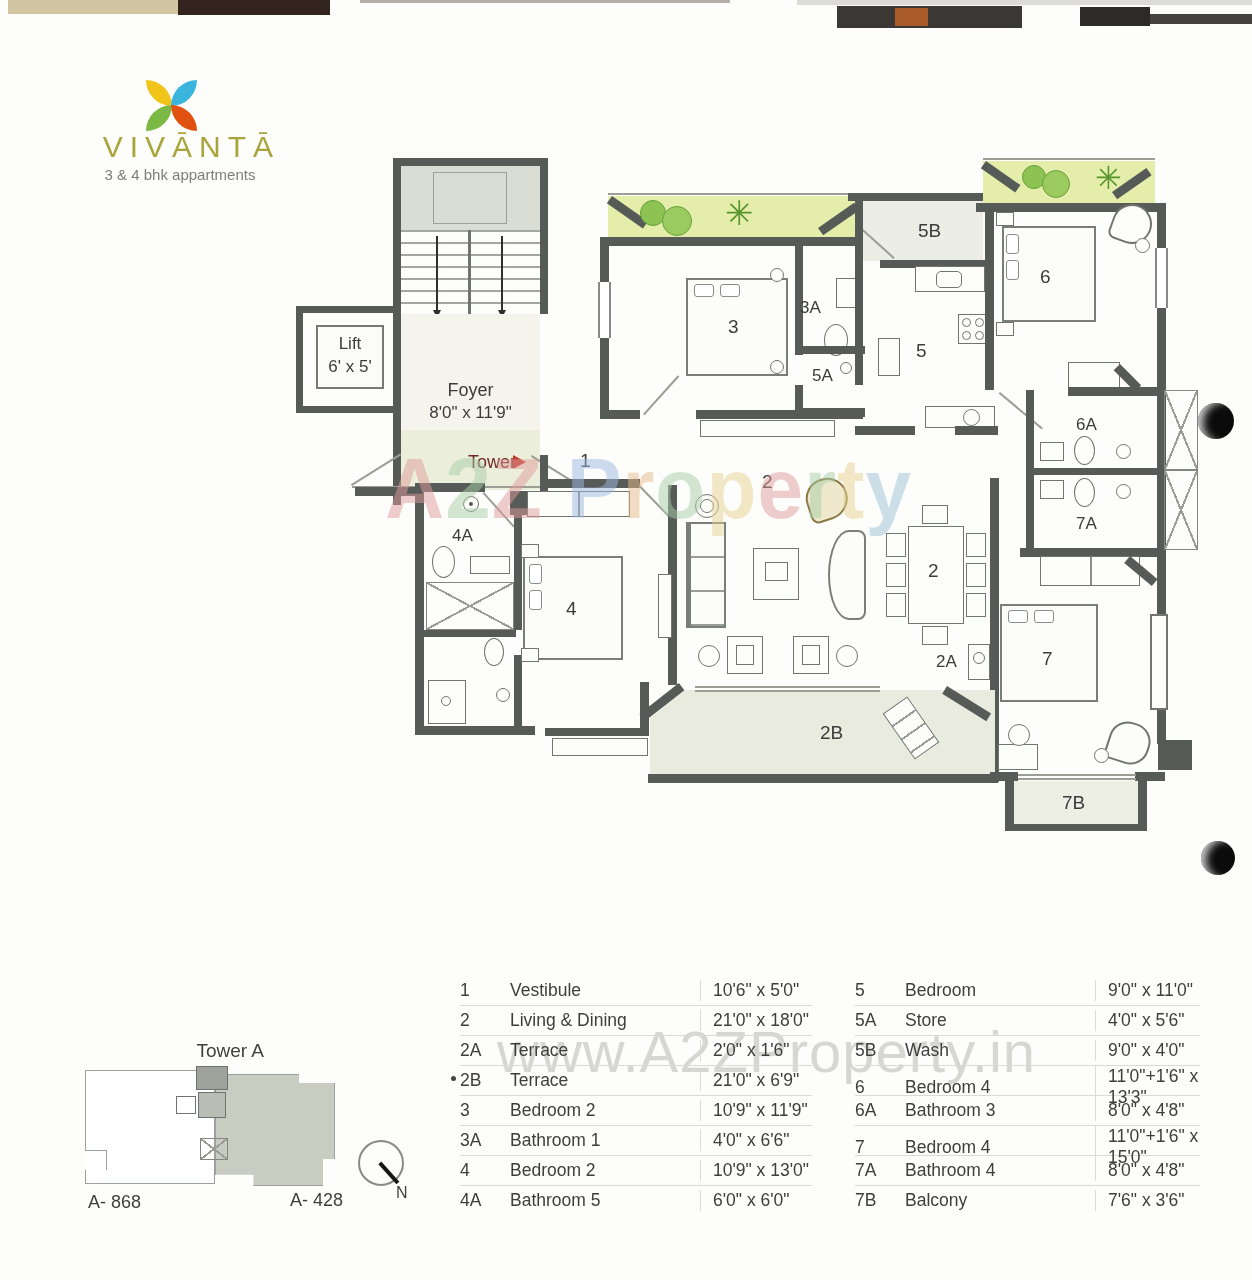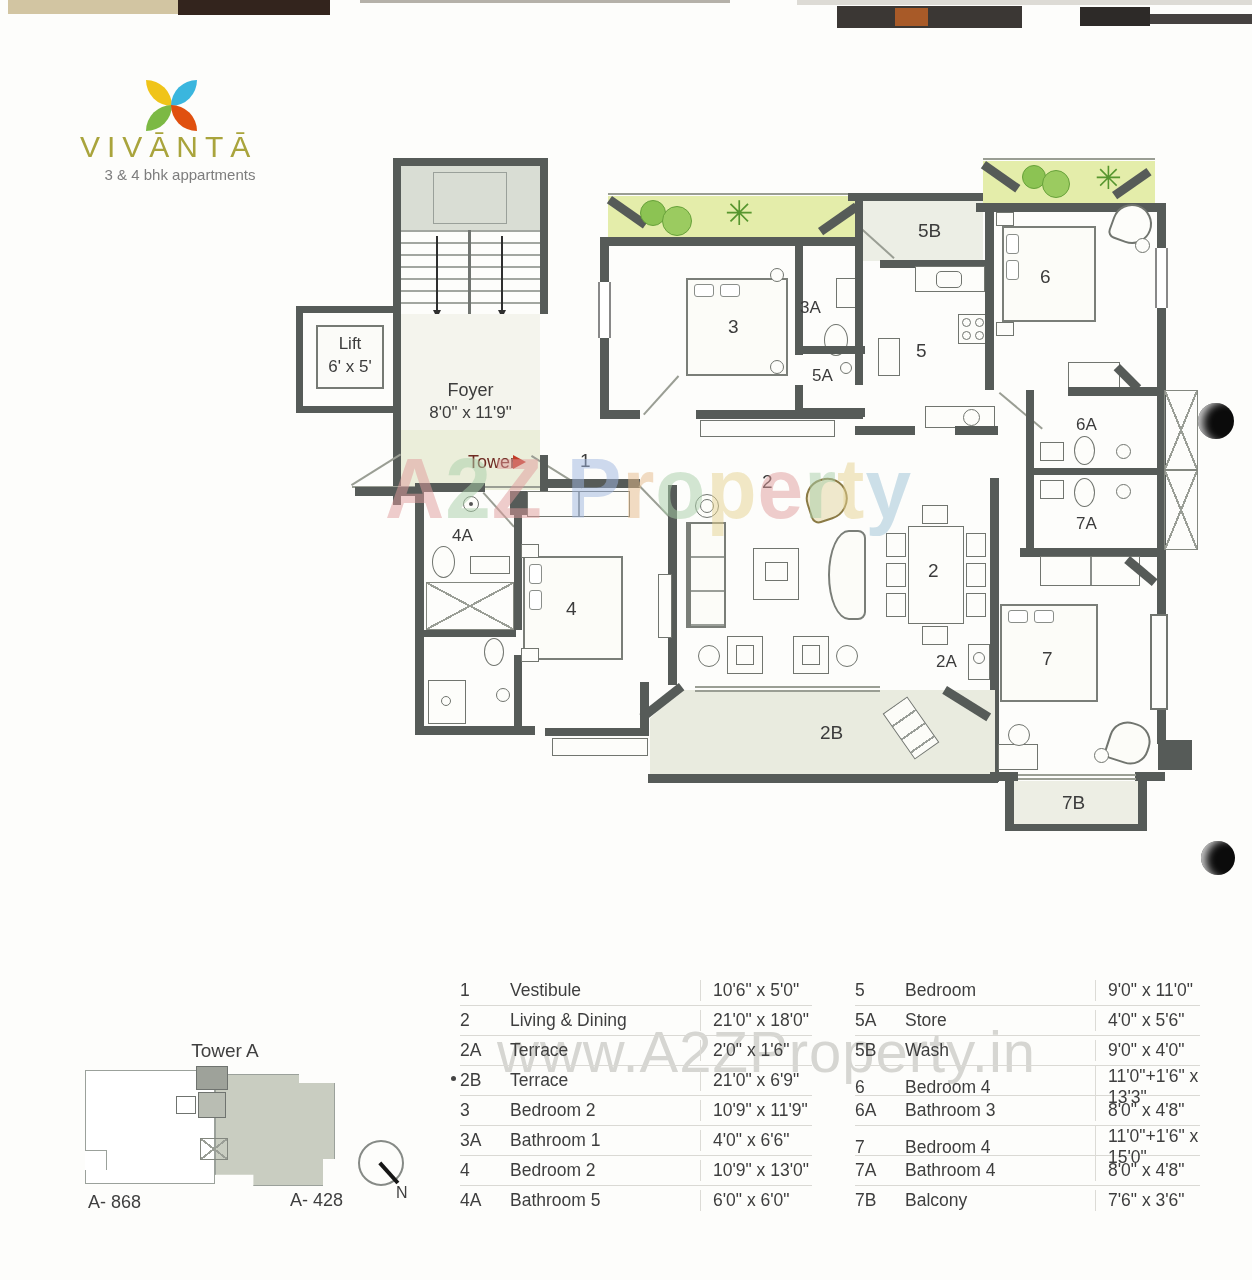--- a/index.html
+++ b/index.html
@@ -51,21 +51,21 @@
   <div class="hole" style="left:1198px;top:403px;width:36px;height:36px;"></div>
   <div class="hole" style="left:1201px;top:841px;width:34px;height:34px;"></div>
 
   <div class="abs" style="left:80px;top:78px;width:200px;height:120px;">
     <div style="position:absolute;left:60px;top:0;width:56px;height:56px;">
       <div class="petal" style="left:6px;top:2px;background:#f0c419;border-radius:0 100% 0 100%;"></div>
       <div class="petal" style="left:31px;top:2px;background:#3ab6de;border-radius:100% 0 100% 0;"></div>
       <div class="petal" style="left:6px;top:27px;background:#7cb944;border-radius:100% 0 100% 0;"></div>
       <div class="petal" style="left:31px;top:27px;background:#e0500f;border-radius:0 100% 0 100%;"></div>
     </div>
-    <div class="abs" style="left:0;top:52px;width:200px;text-align:left;font-size:30px;letter-spacing:7px;color:#a9a43c;">VIVĀNTĀ</div>
+    <div class="abs" style="left:0;top:52px;width:200px;text-align:right;font-size:30px;letter-spacing:7px;color:#a9a43c;">VIVĀNTĀ</div>
     <div class="abs" style="left:0;top:88px;width:200px;text-align:center;font-size:15px;color:#7d7d7d;">3 &amp; 4 bhk appartments</div>
   </div>
 
   <div class="w" style="left:393px;top:158px;width:155px;height:8px;"></div>
   <div class="w" style="left:393px;top:158px;width:8px;height:347px;"></div>
   <div class="w" style="left:540px;top:158px;width:8px;height:156px;"></div>
   <div class="fill" style="left:401px;top:166px;width:139px;height:64px;background:#d9ddd4;"></div>
   <div class="abs" style="left:433px;top:172px;width:72px;height:50px;border:1px solid #9aa09a;"></div>
   <div class="treads" style="left:401px;top:230px;width:139px;height:84px;"></div>
   <div class="abs" style="left:468px;top:230px;width:3px;height:84px;background:#707470;"></div>
@@ -377,21 +377,21 @@
         <span class="lg-name">Bathroom 4</span>
         <span class="lg-size">8'0" x 4'8"</span>
       </div>
     <div class="lg-row">
         <span class="lg-id">7B</span>
         <span class="lg-name">Balcony</span>
         <span class="lg-size">7'6" x 3'6"</span>
       </div>
   </div>
 
-  <div class="kp-lbl" style="left:160px;top:1040px;width:130px;text-align:center;font-size:19px;">Tower A</div>
+  <div class="kp-lbl" style="left:134px;top:1040px;width:130px;text-align:right;font-size:19px;">Tower A</div>
   <div class="abs" style="left:85px;top:1070px;width:130px;height:114px;border:1.5px solid #9ba19b;background:#ffffff;box-sizing:border-box;"></div>
   <div class="abs" style="left:85px;top:1150px;width:22px;height:20px;background:#fff;border-right:1.5px solid #9ba19b;border-top:1.5px solid #9ba19b;box-sizing:border-box;"></div>
   <div class="abs" style="left:215px;top:1074px;width:120px;height:112px;background:#c9cdc1;border:1px solid #9ba19b;box-sizing:border-box;clip-path:polygon(0 0,70% 0,70% 8%,100% 8%,100% 76%,90% 76%,90% 100%,32% 100%,32% 90%,0 90%);"></div>
   <div class="abs" style="left:196px;top:1066px;width:32px;height:24px;background:#9ea29a;border:1px solid #6f736f;box-sizing:border-box;"></div>
   <div class="abs" style="left:198px;top:1092px;width:28px;height:26px;background:#b9bdb3;border:1px solid #6f736f;box-sizing:border-box;"></div>
   <div class="abs" style="left:176px;top:1096px;width:20px;height:18px;background:#fff;border:1.5px solid #6f736f;box-sizing:border-box;"></div>
   <div class="xbox" style="left:200px;top:1138px;width:28px;height:22px;"></div>
   <div class="kp-lbl" style="left:88px;top:1192px;">A- 868</div>
   <div class="kp-lbl" style="left:290px;top:1190px;">A- 428</div>
 

